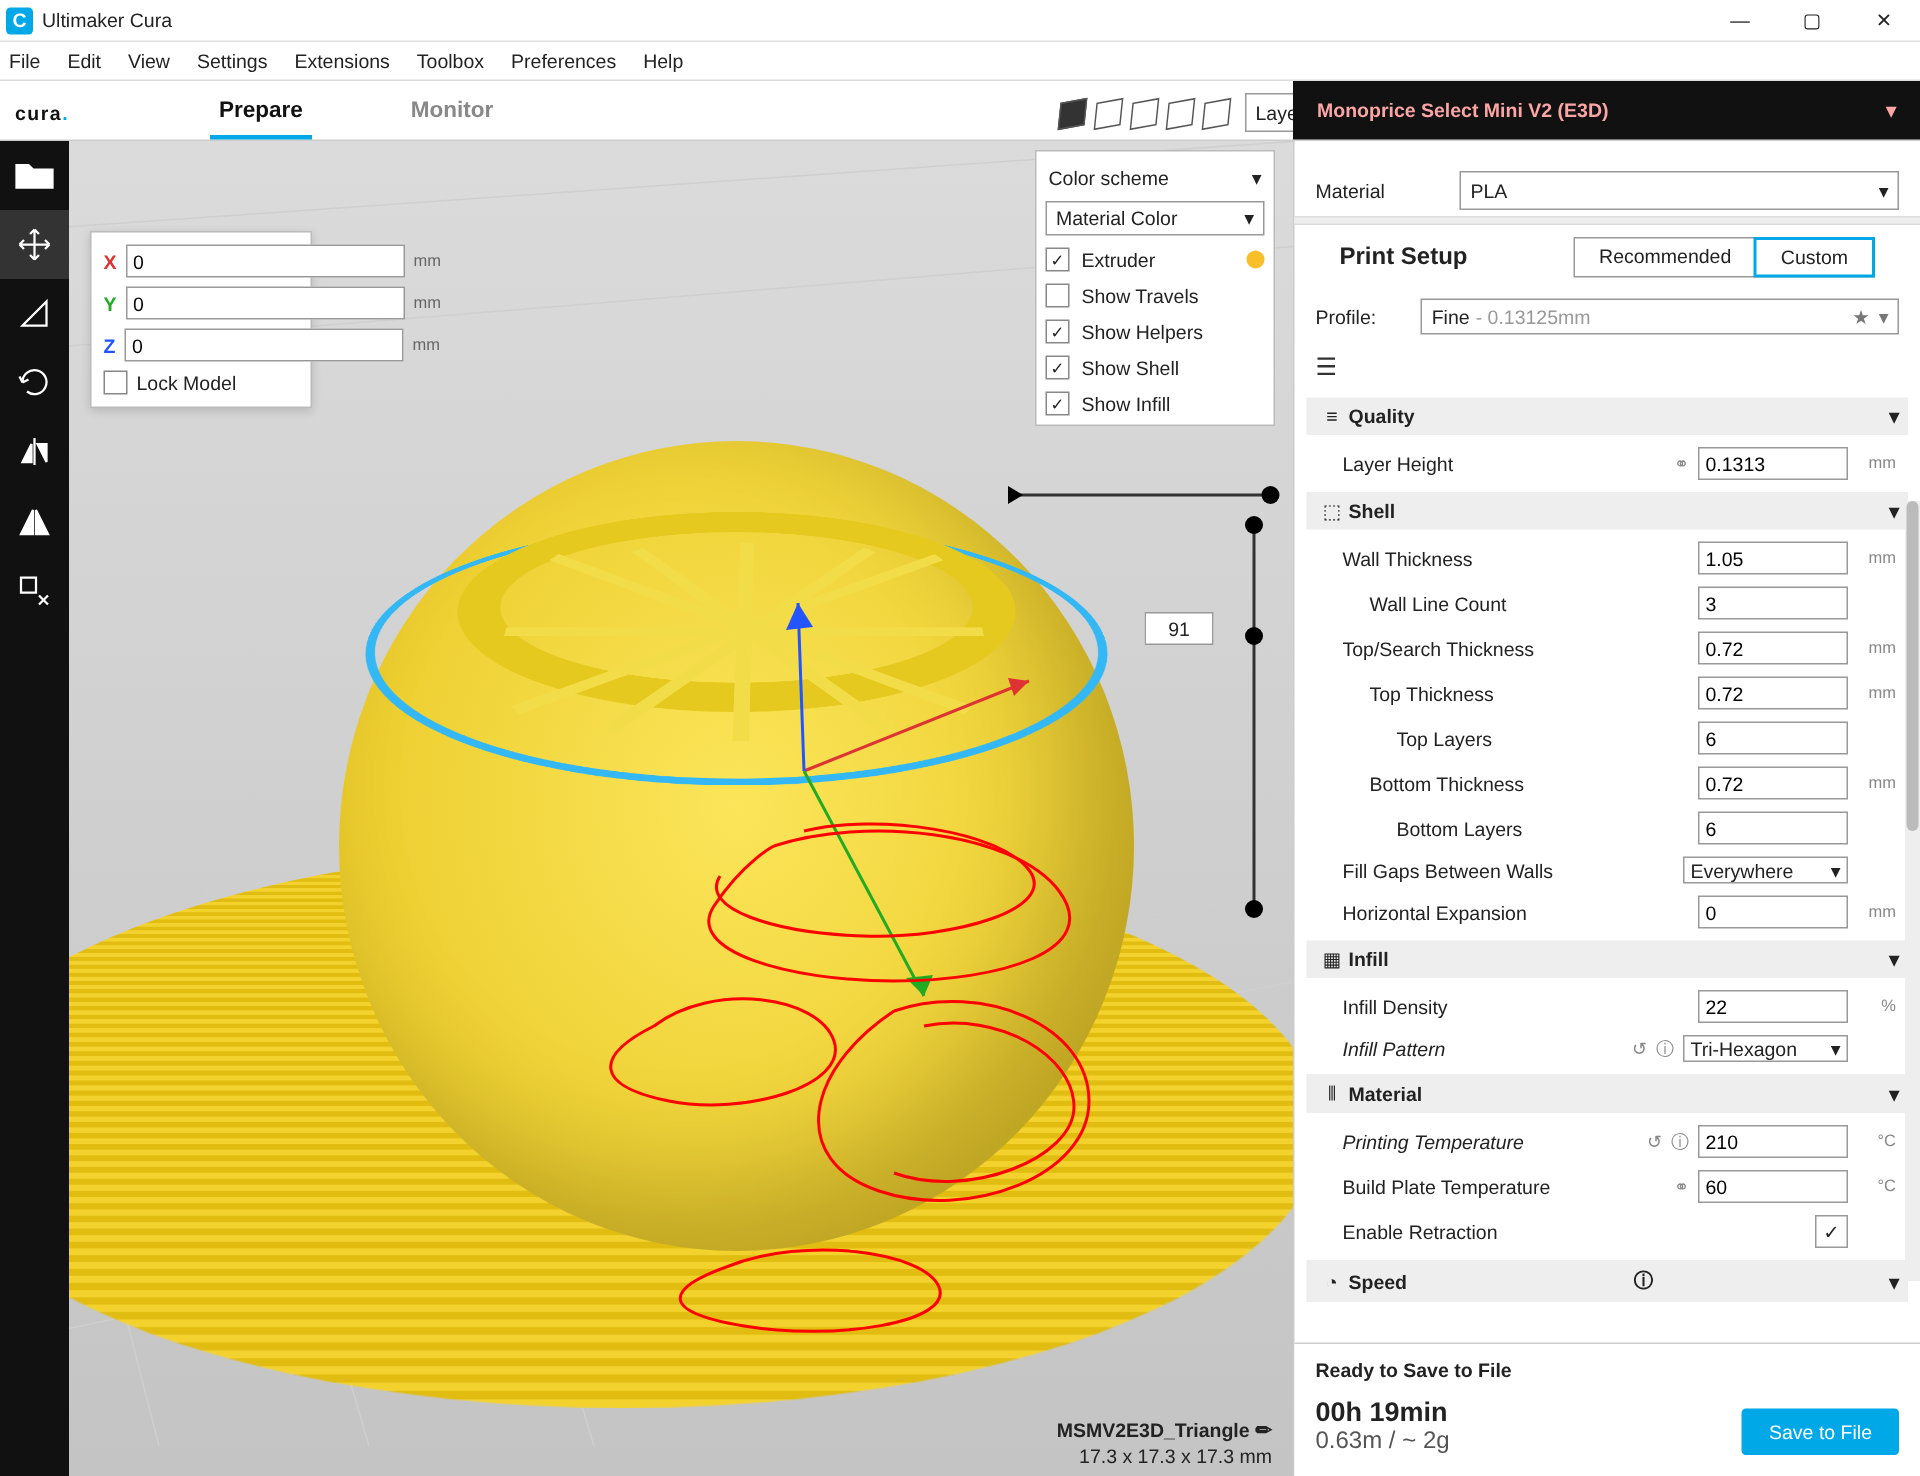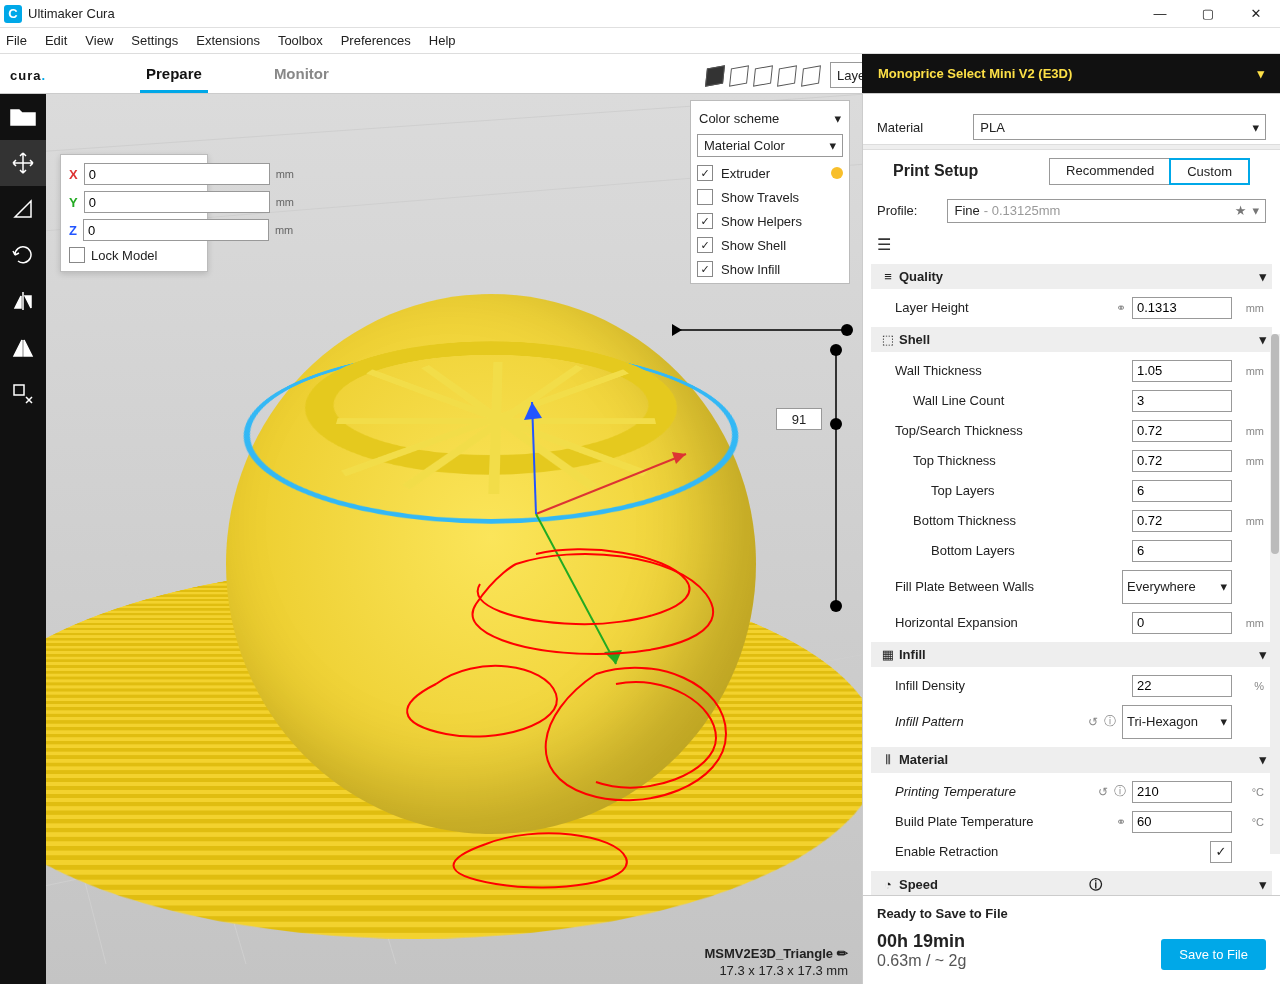--- a/index.html
+++ b/index.html
@@ -15,21 +15,21 @@
   
   .header{height:40px;background:#fff;display:flex;align-items:flex-end;border-bottom:1px solid #ccc;position:relative}
   .brand{font-size:26px;font-weight:900;letter-spacing:1px;color:#111;position:absolute;left:10px;bottom:6px}
   .brand .dot{color:#00A8E8}
   .stage-tabs{position:absolute;left:140px;bottom:0;display:flex;gap:60px}
   .stage-tab{padding:0 6px 8px 6px;font-size:15px;font-weight:600;color:#888;cursor:pointer}
   .stage-tab.active{color:#111;border-bottom:3px solid #00A8E8}
   .view-icons{position:absolute;right:460px;bottom:8px;display:flex;gap:6px}
   .view-icons div{width:18px;height:18px;border:1px solid #555;transform:skewY(-10deg) skewX(-6deg);cursor:pointer}
   .viewmode{position:absolute;right:300px;bottom:5px;height:26px;width:150px;border:1px solid #999;background:#fff;display:flex;align-items:center;justify-content:space-between;padding:0 6px}
-  .printer-band{position:absolute;right:0;bottom:0;top:0;width:418px;background:#111;color:#fde047;display:flex;align-items:center;padding:0 16px;font-weight:700}
+  .printer-band{position:absolute;right:0;bottom:0;top:0;width:418px;background:#111;color:#fca5a5;display:flex;align-items:center;padding:0 16px;font-weight:700}
   .printer-band .chev{margin-left:auto}
   
   .body{display:flex;height:890px}
   .sidebar{width:46px;background:#111;display:flex;flex-direction:column}
   .sidetool{height:46px;display:flex;align-items:center;justify-content:center;color:#fff;cursor:pointer}
   .sidetool.sel{background:#333}
   .sidetool svg{stroke:#fff;fill:none;stroke-width:1.5}
   .viewport{flex:1;position:relative;background:linear-gradient(#dbdbdb,#c4c4c4);overflow:hidden}
   
   .transbox{position:absolute;top:60px;left:14px;width:148px;background:#fff;border:1px solid #bbb;padding:8px;box-shadow:0 2px 6px rgba(0,0,0,.15)}
@@ -50,21 +50,21 @@
   .lp-item .cb{width:16px;height:16px;border:1px solid #888;display:flex;align-items:center;justify-content:center;font-size:11px}
   .lp-item .dot{width:12px;height:12px;border-radius:50%;margin-left:auto}
   
   .h-slider{position:absolute;top:228px;right:12px;width:170px;height:16px}
   .h-slider .track{position:absolute;left:0;right:0;top:7px;height:2px;background:#333}
   .h-slider .tri{position:absolute;left:-8px;top:2px;width:0;height:0;border-top:6px solid transparent;border-bottom:6px solid transparent;border-left:10px solid #000}
   .h-slider .knob{position:absolute;right:-3px;top:2px;width:12px;height:12px;border-radius:50%;background:#000}
   .v-slider{position:absolute;top:254px;right:20px;width:12px;height:260px}
   .v-slider .track{position:absolute;left:5px;top:0;bottom:0;width:2px;background:#333}
   .v-slider .knob{position:absolute;left:0;width:12px;height:12px;border-radius:50%;background:#000}
-  .v-slider .lab{position:absolute;right:20px;width:46px;height:22px;border:1px solid #999;background:#fff;display:flex;align-items:center;justify-content:center}
+  .v-slider .lab{position:absolute;right:33px;width:46px;height:22px;border:1px solid #999;background:#fff;display:flex;align-items:center;justify-content:center}
   
   .objlabel{position:absolute;bottom:6px;right:14px;text-align:right;font-weight:600;color:#222}
   .objlabel .pencil{display:inline-block;transform:rotate(-45deg);margin-left:4px}
   .objlabel .sz{font-weight:400;margin-top:2px}
   
   .rpanel{width:418px;background:#fff;border-left:1px solid #ccc;display:flex;flex-direction:column;position:relative}
   .rp-scroll{position:absolute;right:0;top:240px;bottom:130px;width:10px;background:#eee}
   .rp-scroll .thumb{position:absolute;top:0;left:1px;right:1px;height:220px;background:#bbb;border-radius:4px}
   .mat-row{display:flex;align-items:center;padding:20px 14px 4px 14px;gap:50px}
   .mat-row select, .mat-row .sel{flex:1;height:26px;border:1px solid #999;padding:0 6px;background:#fff;display:flex;align-items:center;justify-content:space-between}
@@ -86,21 +86,21 @@
   .settings{overflow:auto;padding:0 14px 6px 14px}
   .section{display:flex;align-items:center;background:#eee;padding:5px 6px;margin:4px -6px;font-weight:700}
   .section .ico{width:22px;text-align:center;font-weight:400}
   .section .chev{margin-left:auto}
   .prow{display:flex;align-items:center;padding:4px 2px;gap:6px}
   .prow .lbl{flex:1}
   .prow .lbl.i{font-style:italic}
   .prow .link{margin-left:auto;color:#888;font-size:12px}
   .prow input[type=text]{width:100px;height:22px;border:1px solid #999;padding:0 4px}
   .prow .u{width:26px;text-align:right;color:#888;font-size:11px}
-  .prow .sel2{width:110px;height:34px;border:1px solid #999;padding:0 4px;display:flex;align-items:center;justify-content:space-between}
+  .prow .sel2{width:110px;height:18px;border:1px solid #999;padding:0 4px;display:flex;align-items:center;justify-content:space-between}
   .prow .chk{width:22px;height:22px;border:1px solid #999;display:flex;align-items:center;justify-content:center}
   .indent1{padding-left:18px}
   .indent2{padding-left:36px}
   .indent3{padding-left:54px}
   .bottom{margin-top:auto;border-top:1px solid #ccc;padding:10px 14px 14px 14px;background:#fff}
   .bottom .ready{font-weight:700;margin-bottom:10px}
   .bottom .line{display:flex;align-items:flex-end}
   .bottom .time{font-size:18px;font-weight:700}
   .bottom .meta{font-size:16px;color:#555}
   .savebtn{margin-left:auto;background:#00A8E8;color:#fff;padding:8px 18px;border-radius:3px;cursor:pointer}
@@ -402,21 +402,21 @@
           <span class="lbl">Bottom Thickness</span>
           <input type="text" value="0.72" style="">
           <span class="u">mm</span>
         </div>
       <div class="prow indent3">
           <span class="lbl">Bottom Layers</span>
           <input type="text" value="6" style="">
           <span class="u"></span>
         </div>
       <div class="prow indent1">
-          <span class="lbl">Fill Plate Between Walls</span>
+          <span class="lbl">Fill Gaps Between Walls</span>
           <div class="sel2">
             <span>Everywhere</span>
             <span>▾</span>
           </div>
           <span class="u"></span>
         </div>
       <div class="prow indent1">
           <span class="lbl">Horizontal Expansion</span>
           <input type="text" value="0" style="">
           <span class="u">mm</span>

